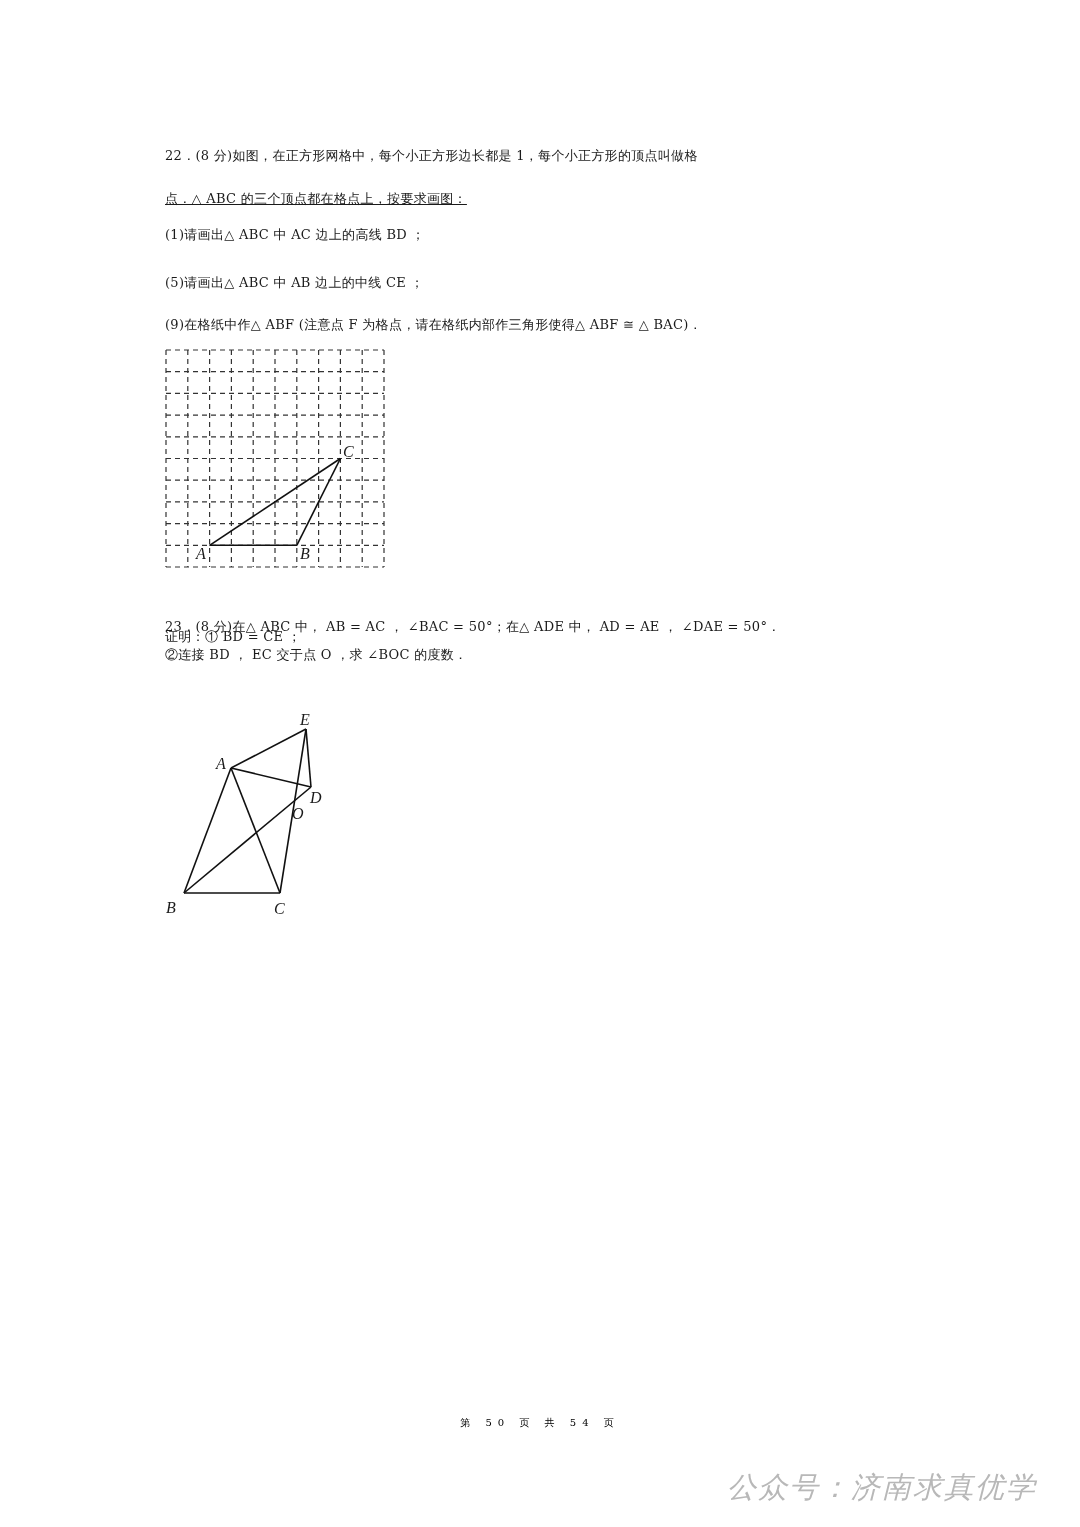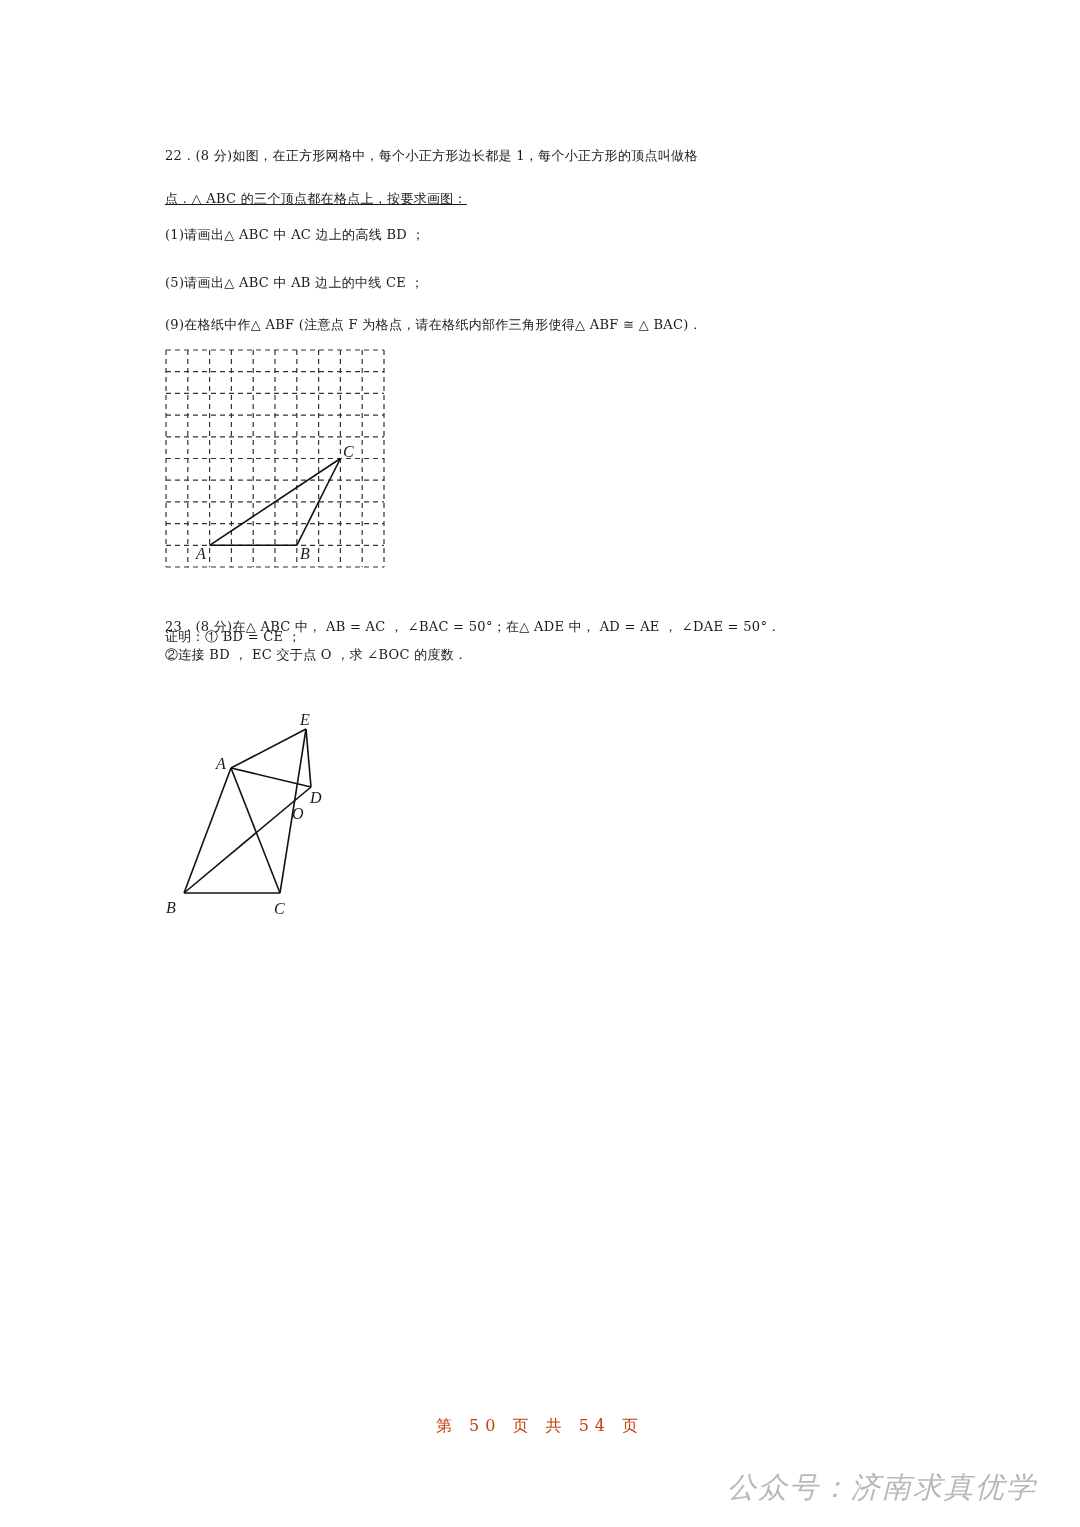--- a/index.html
+++ b/index.html
@@ -8,22 +8,22 @@
     font-family: "DejaVu Serif", "Liberation Serif", serif;
     color: #1a1a1a;
   }
   .line {
     position: absolute; left: 165px;
     font-size: 13px; line-height: 22px; white-space: nowrap;
     letter-spacing: 0.3px;
   }
   .footer {
     position: absolute; left: 0; width: 1080px; top: 1416px;
-    text-align: center; font-size: 16px; letter-spacing: 6px;
-    font-family: "DejaVu Serif", serif; color: #c2410c;
+    text-align: center; font-size: 10px; letter-spacing: 6px;
+    font-family: "DejaVu Serif", serif; color: #000000;
   }
   .watermark {
     position: absolute; left: 727px; top: 1468px;
     font-family: "DejaVu Sans", sans-serif; font-size: 29px;
     color: #b8b8b8; letter-spacing: 2px; font-style: italic;
   }
   svg { position: absolute; }
   .figlabel { font-family: "Liberation Serif", serif; font-style: italic; font-size: 16px; fill: #1a1a1a; }
 </style>
 </head>

